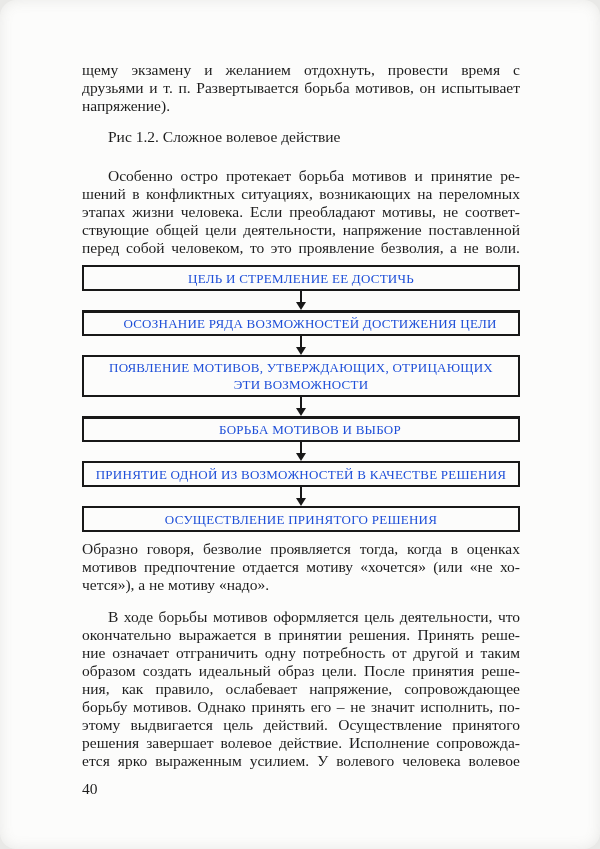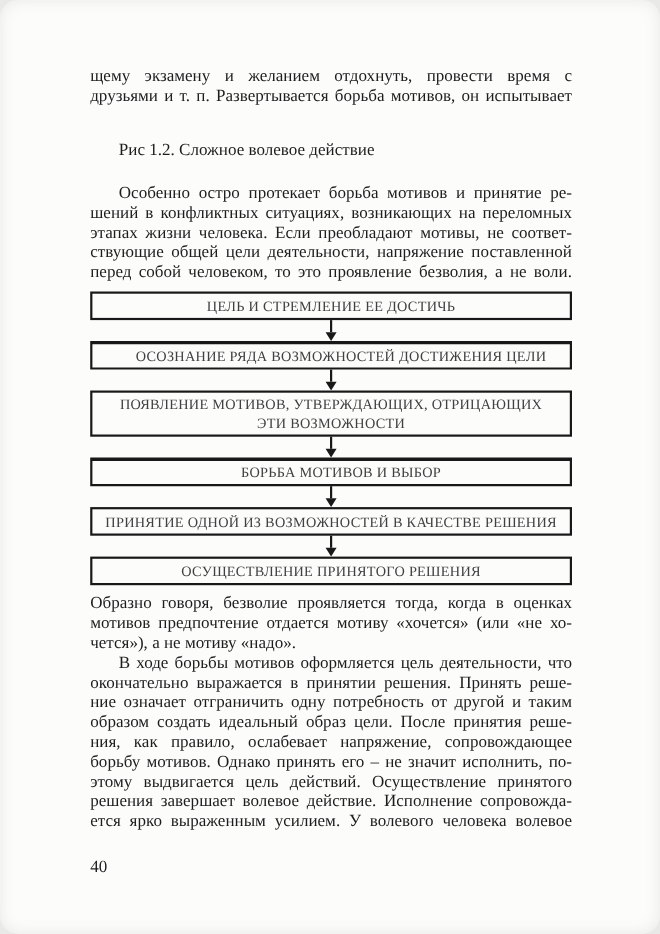--- a/index.html
+++ b/index.html
@@ -62,21 +62,21 @@
     border: 2px solid #181818;
     height: 26px;
     display: flex;
     flex-direction: column;
     justify-content: center;
     align-items: center;
     text-align: center;
     font-size: 13px;
     letter-spacing: 0.25px;
     line-height: 17px;
-    color: #404040;
+    color: #1d4ed8;
     background: #fcfcfb;
     overflow: hidden;
   }
   .fc-box.two-line { height: 42px; text-align: right; }
   .fc-box.thick-top { border-top-width: 3px; padding-left: 18px; }
   .fc-arrow {
     height: 19px;
     flex: none;
     display: flex;
     flex-direction: column;
@@ -104,20 +104,21 @@
 </style>
 </head>
 <body>
 
 <div class="page">
   <div class="content">
 
     <div class="para" id="p1" style="top:61px">
         <div class="line">щему экзамену и желанием отдохнуть, провести время с</div>
         <div class="line">друзьями и т. п. Развертывается борьба мотивов, он испытывает</div>
+        <div class="line no-just">напряжение).</div>
       </div>
 
     <div class="caption" style="top:128px">
       <span>Рис 1.2. Сложное волевое действие</span>
     </div>
 
     <div class="para" id="p2" style="top:167px">
         <div class="line indent">Особенно остро протекает борьба мотивов и принятие ре-</div>
         <div class="line">шений в конфликтных ситуациях, возникающих на переломных</div>
         <div class="line">этапах жизни человека. Если преобладают мотивы, не соответ-</div>
@@ -166,21 +167,21 @@
           <div>ОСУЩЕСТВЛЕНИЕ ПРИНЯТОГО РЕШЕНИЯ</div>
         </div>
       </div>
 
     <div class="para" id="p3" style="top:540px">
         <div class="line">Образно говоря, безволие проявляется тогда, когда в оценках</div>
         <div class="line">мотивов предпочтение отдается мотиву «хочется» (или «не хо-</div>
         <div class="line no-just">чется»), а не мотиву «надо».</div>
       </div>
 
-    <div class="para" id="p4" style="top:594px">
+    <div class="para" id="p4" style="top:608px">
         <div class="line indent">В ходе борьбы мотивов оформляется цель деятельности, что</div>
         <div class="line">окончательно выражается в принятии решения. Принять реше-</div>
         <div class="line">ние означает отграничить одну потребность от другой и таким</div>
         <div class="line">образом создать идеальный образ цели. После принятия реше-</div>
         <div class="line">ния, как правило, ослабевает напряжение, сопровождающее</div>
         <div class="line">борьбу мотивов. Однако принять его – не значит исполнить, по-</div>
         <div class="line">этому выдвигается цель действий. Осуществление принятого</div>
         <div class="line">решения завершает волевое действие. Исполнение сопровожда-</div>
         <div class="line">ется ярко выраженным усилием. У волевого человека волевое</div>
       </div>

